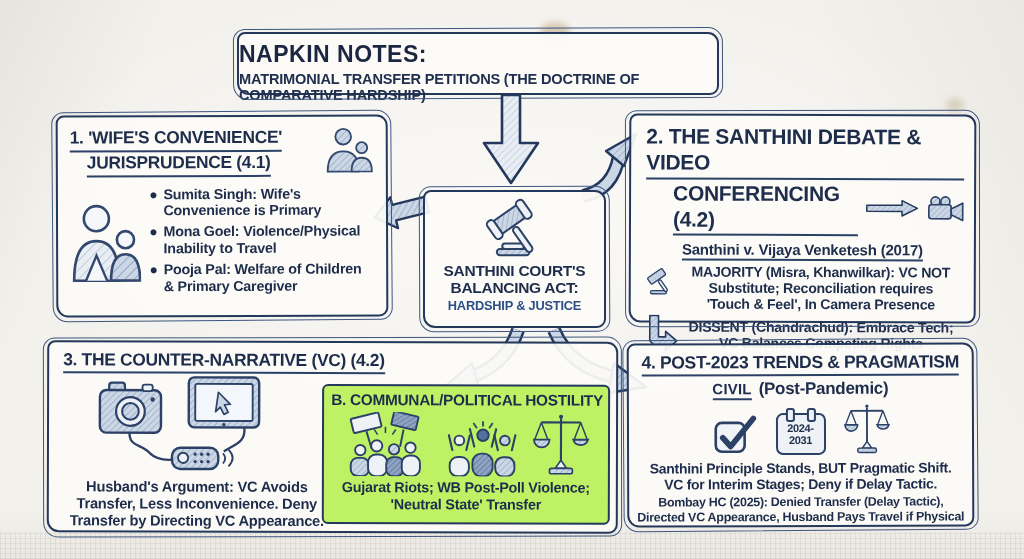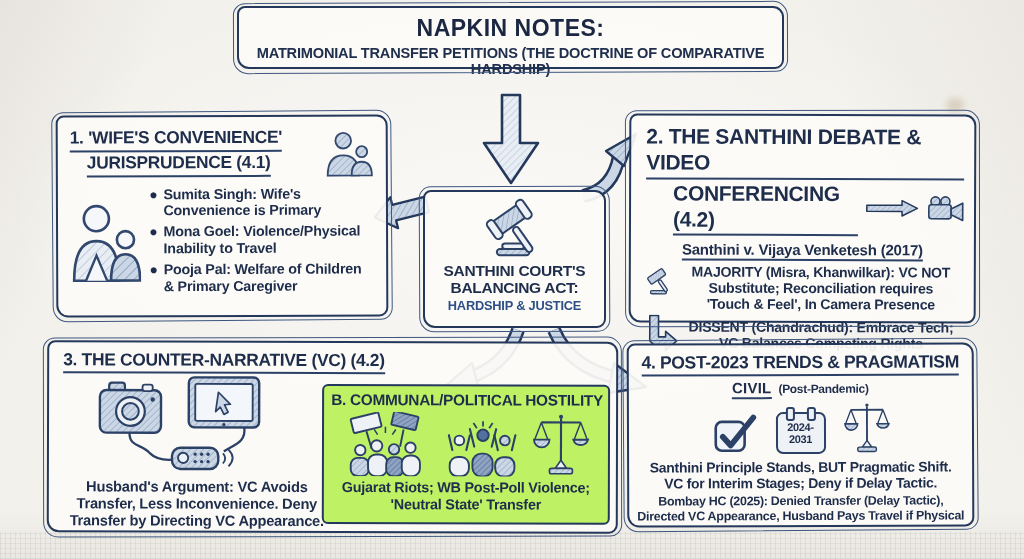--- a/index.html
+++ b/index.html
@@ -33,32 +33,32 @@
   }
   .sketch-box::before{
     content:""; position:absolute; inset:-6px; pointer-events:none;
     border:1.5px solid #3e567f; border-radius:12px 15px 12px 15px;
     transform:rotate(-0.25deg);
   }
   .pre{white-space:pre-line;}
   .u{border-bottom:2.4px solid #2c4166; padding-bottom:1px; display:inline-block;}
 
   
-  #title-box{left:237px; top:6px; width:547px; height:63px; text-align:center; padding-top:7px;}
+  #title-box{left:237px; top:32px; width:482px; height:63px; padding-top:7px;}
   #title-box .t1{font-size:23px; font-weight:bold; letter-spacing:0.5px; color:#1b2742;}
   #title-box .t2{font-size:14.6px; font-weight:bold; margin-top:3px; letter-spacing:-0.2px; color:#202f4e;}
 
   
   #center-box{left:423px; top:190px; width:183px; height:138px; text-align:center; padding-top:6px;}
   #center-box .c1,#center-box .c2{font-size:15.5px; font-weight:bold; line-height:1.12; letter-spacing:-0.3px;}
   #center-box .c3{font-size:12.8px; font-weight:bold; color:#2d4f86; margin-top:1px; letter-spacing:-0.2px;}
 
   
   #box1{left:56px; top:115px; width:332px; height:202px; padding:10px 12px; transform:rotate(-0.2deg);}
-  #box1 .hd-row{display:flex; align-items:flex-end;}
+  #box1 .hd-row{display:flex; align-items:flex-start;}
   #box1 .hl{font-size:17.4px; font-weight:bold; letter-spacing:-0.3px; line-height:1.25;}
   #box1 .hl2-wrap{margin-left:17px;}
   #box1 .bullets{display:flex; align-items:center; gap:8px; margin-top:9px;}
   #box1 ul{list-style:none; margin:0; padding:0; width:240px;}
   #box1 li{display:flex; gap:6px; font-size:14.3px; font-weight:bold; line-height:1.15; margin-bottom:5px; letter-spacing:-0.2px;}
   #box1 li .dot{font-size:14px;}
 
   
   #box2{left:629px; top:114px; width:347px; height:209px; padding:8px 10px; transform:rotate(0.2deg);}
   #box2 .hl{font-size:21px; font-weight:bold; letter-spacing:-0.3px; line-height:1.25;}
@@ -79,21 +79,21 @@
         border:2.2px solid #24385c; border-radius:6px; background:#bef264; padding:5px 4px; box-sizing:border-box; text-align:center;}
   #boxB .hl{font-size:15.4px; font-weight:bold; letter-spacing:-0.3px;}
   #boxB .icons{display:flex; justify-content:center; align-items:flex-end; gap:10px; margin-top:3px;}
   #boxB .btext{font-size:14.4px; font-weight:bold; line-height:1.15; letter-spacing:-0.25px; margin-top:3px;}
 
   
   #box4{left:627px; top:343px; width:347px; height:184px; padding:7px 8px; text-align:center; transform:rotate(-0.2deg);}
   #box4 .hl{font-size:17.6px; font-weight:bold; letter-spacing:-0.4px;}
   #box4 .civil-row{display:flex; justify-content:center; align-items:baseline; gap:7px; margin-top:3px;}
   #box4 .civil{font-size:15px; font-weight:bold; letter-spacing:0.2px;}
-  #box4 .pandemic{font-size:12px; font-weight:bold; letter-spacing:-0.3px;}
+  #box4 .pandemic{font-size:17px; font-weight:bold; letter-spacing:-0.3px;}
   #box4 .icons{display:flex; justify-content:center; align-items:flex-end; gap:18px; margin-top:3px;}
   #box4 .p1{font-size:14px; font-weight:bold; line-height:1.15; letter-spacing:-0.3px; margin-top:5px;}
   #box4 .p2{font-size:12.5px; font-weight:bold; line-height:1.15; letter-spacing:-0.3px; margin-top:3px;}
 
   
   .calendar{position:relative; width:50px; height:42px; border:2.6px solid #2c4166; border-radius:7px;
             background:#eef2f7; box-sizing:border-box; text-align:center;}
   .cal-ring{position:absolute; top:-7px; width:5px; height:10px; border:2.2px solid #2c4166; border-radius:3px; background:#eef2f7;}
   .cal-ring.r1{left:8px;} .cal-ring.r2{right:8px;}
   .calendar .cy{font-size:11px; font-weight:bold; line-height:1.1; color:#1e2d4b; letter-spacing:-0.3px;}

